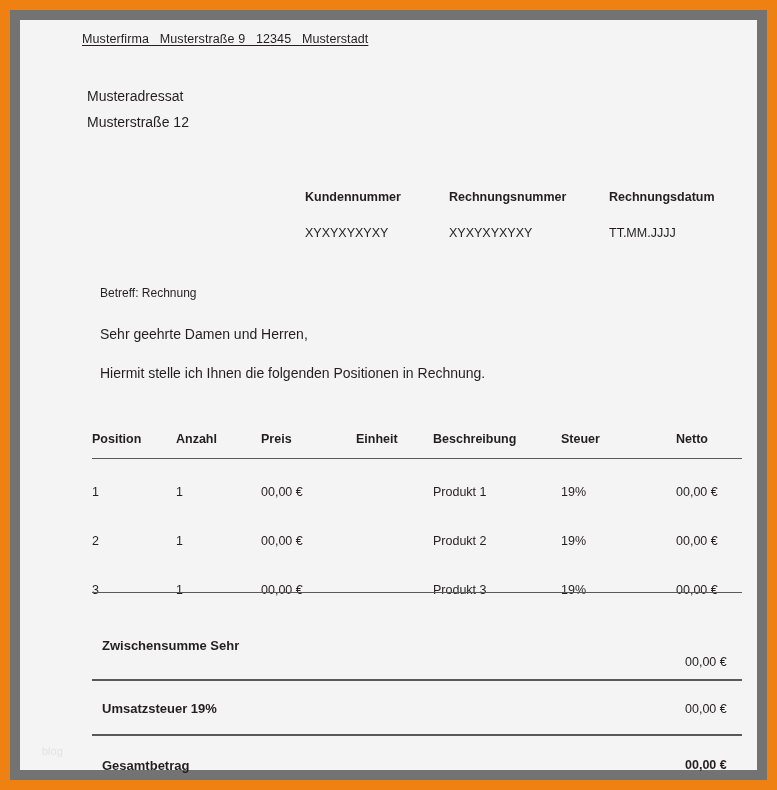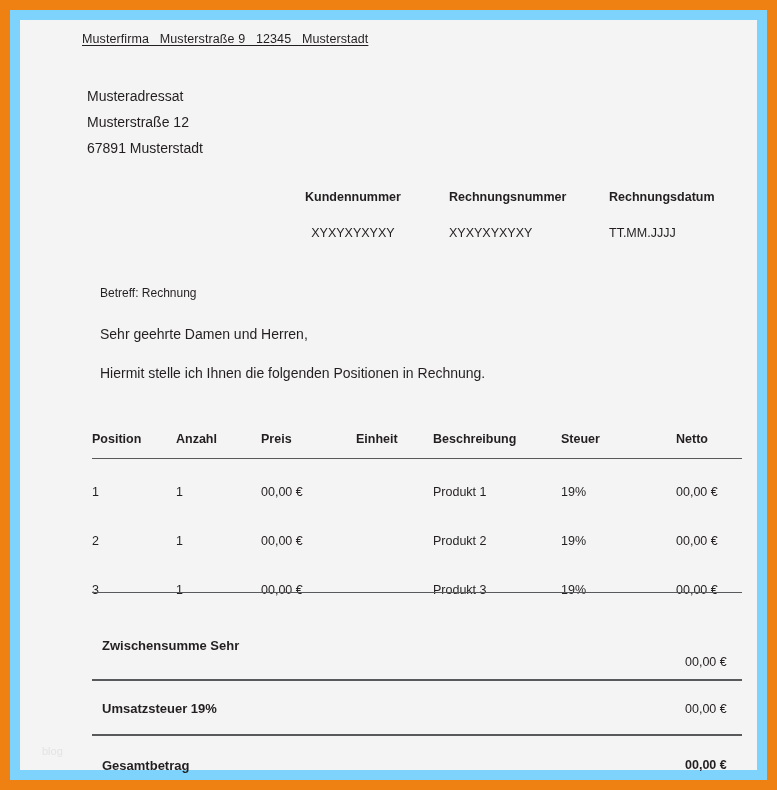--- a/index.html
+++ b/index.html
@@ -10,21 +10,21 @@
   body {
     font-family: "Liberation Sans", sans-serif;
   }
 
   .page {
     position: relative;
     width: 777px;
     height: 790px;
     box-sizing: border-box;
     border: 10px solid #ef8113;
-    background: #7dd3fc;
+    background: #737373;
     overflow: hidden;
   }
 
   .sheet {
     position: absolute;
     left: 10px;
     top: 10px;
     right: 10px;
     bottom: 10px;
     background: #f4f4f4;
@@ -58,21 +58,21 @@
   .meta {
     position: absolute;
     left: 285px;
     top: 170px;
     width: 430px;
   }
   .meta-col {
     position: absolute;
     top: 0;
   }
-  .meta-col.c0 { left: 0px; text-align: center; }
+  .meta-col.c0 { left: 0px; }
   .meta-col.c1 { left: 144px; }
   .meta-col.c2 { left: 304px; }
   .meta-label {
     font-size: 12.5px;
     font-weight: bold;
     color: #231f20;
     white-space: pre;
   }
   .meta-value {
     margin-top: 22px;
@@ -208,21 +208,20 @@
 <body>
 
 <div class="page">
   <div class="sheet">
 
     <div class="sender-line">Musterfirma   Musterstraße 9   12345   Musterstadt</div>
 
     <div class="recipient">
       <div>Musteradressat</div>
       <div>Musterstraße 12</div>
-      <div>67891 Musterstadt</div>
     </div>
 
     <div class="meta">
       <div class="meta-col c0">
         <div class="meta-label">Kundennummer</div>
         <div class="meta-value">XYXYXYXYXY</div>
       </div>
       <div class="meta-col c1">
         <div class="meta-label">Rechnungsnummer</div>
         <div class="meta-value">XYXYXYXYXY</div>

